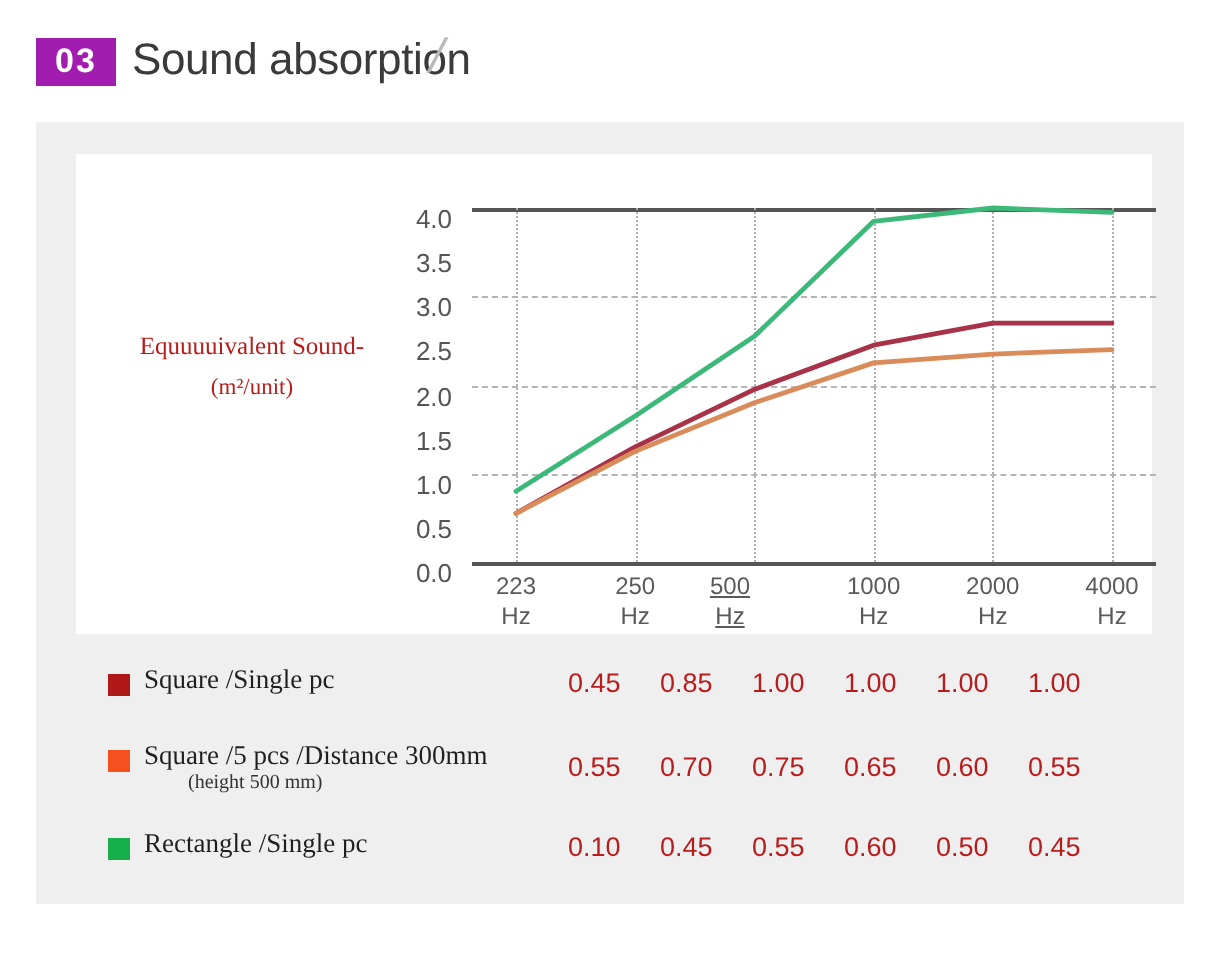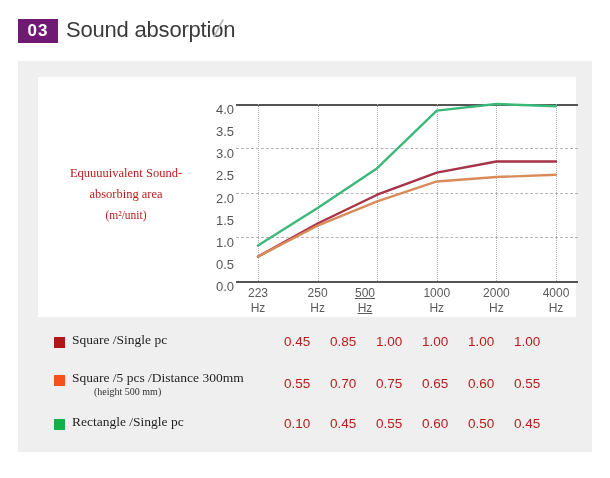--- a/index.html
+++ b/index.html
@@ -11,21 +11,21 @@
     position:relative;
   }
 
   
   .header{
     position:absolute; left:0; top:0; width:610px; height:60px;
   }
   .badge{
     position:absolute; left:18px; top:19px;
     width:40px; height:24px;
-    background:#701a75;
+    background:#a21caf;
     color:#ffffff;
     font-size:17px; font-weight:bold;
     letter-spacing:1px;
     display:flex; align-items:center; justify-content:center;
   }
   .title{
     position:absolute; left:66px; top:17px;
     font-size:22px; color:#3a3a3a;
     font-weight:400;
     letter-spacing:-0.2px;
@@ -89,21 +89,21 @@
 
   .gridline-v{
     position:absolute; top:0; height:177px; width:0;
     border-left:1px dotted #b0b0b0;
   }
 
   
   .ytick{
     position:absolute;
     right:0; width:34px;
-    text-align:right;
+    text-align:center;
     font-size:13px; color:#555;
     line-height:12px;
   }
   .ylabels{
     position:absolute; left:160px; top:20px; width:36px; height:192px;
   }
 
   
   .xlabels{
     position:absolute; left:198px; top:209px; width:342px; height:34px;
@@ -176,21 +176,20 @@
   <div class="title">Sound absorption</div>
   <div class="slash">/</div>
 </div>
 
 <div class="panel">
 
   <div class="chart-card">
 
     <div class="y-caption">
       <div>Equuuuivalent Sound-</div>
-      <div>absorbing area</div>
       <div class="unit">(m²/unit)</div>
     </div>
 
     <div class="ylabels" id="ylabels">
         <div class="ytick" style="top: 7px;">4.0</div>
         <div class="ytick" style="top: 29.125px;">3.5</div>
         <div class="ytick" style="top: 51.25px;">3.0</div>
         <div class="ytick" style="top: 73.375px;">2.5</div>
         <div class="ytick" style="top: 95.5px;">2.0</div>
         <div class="ytick" style="top: 117.625px;">1.5</div>

